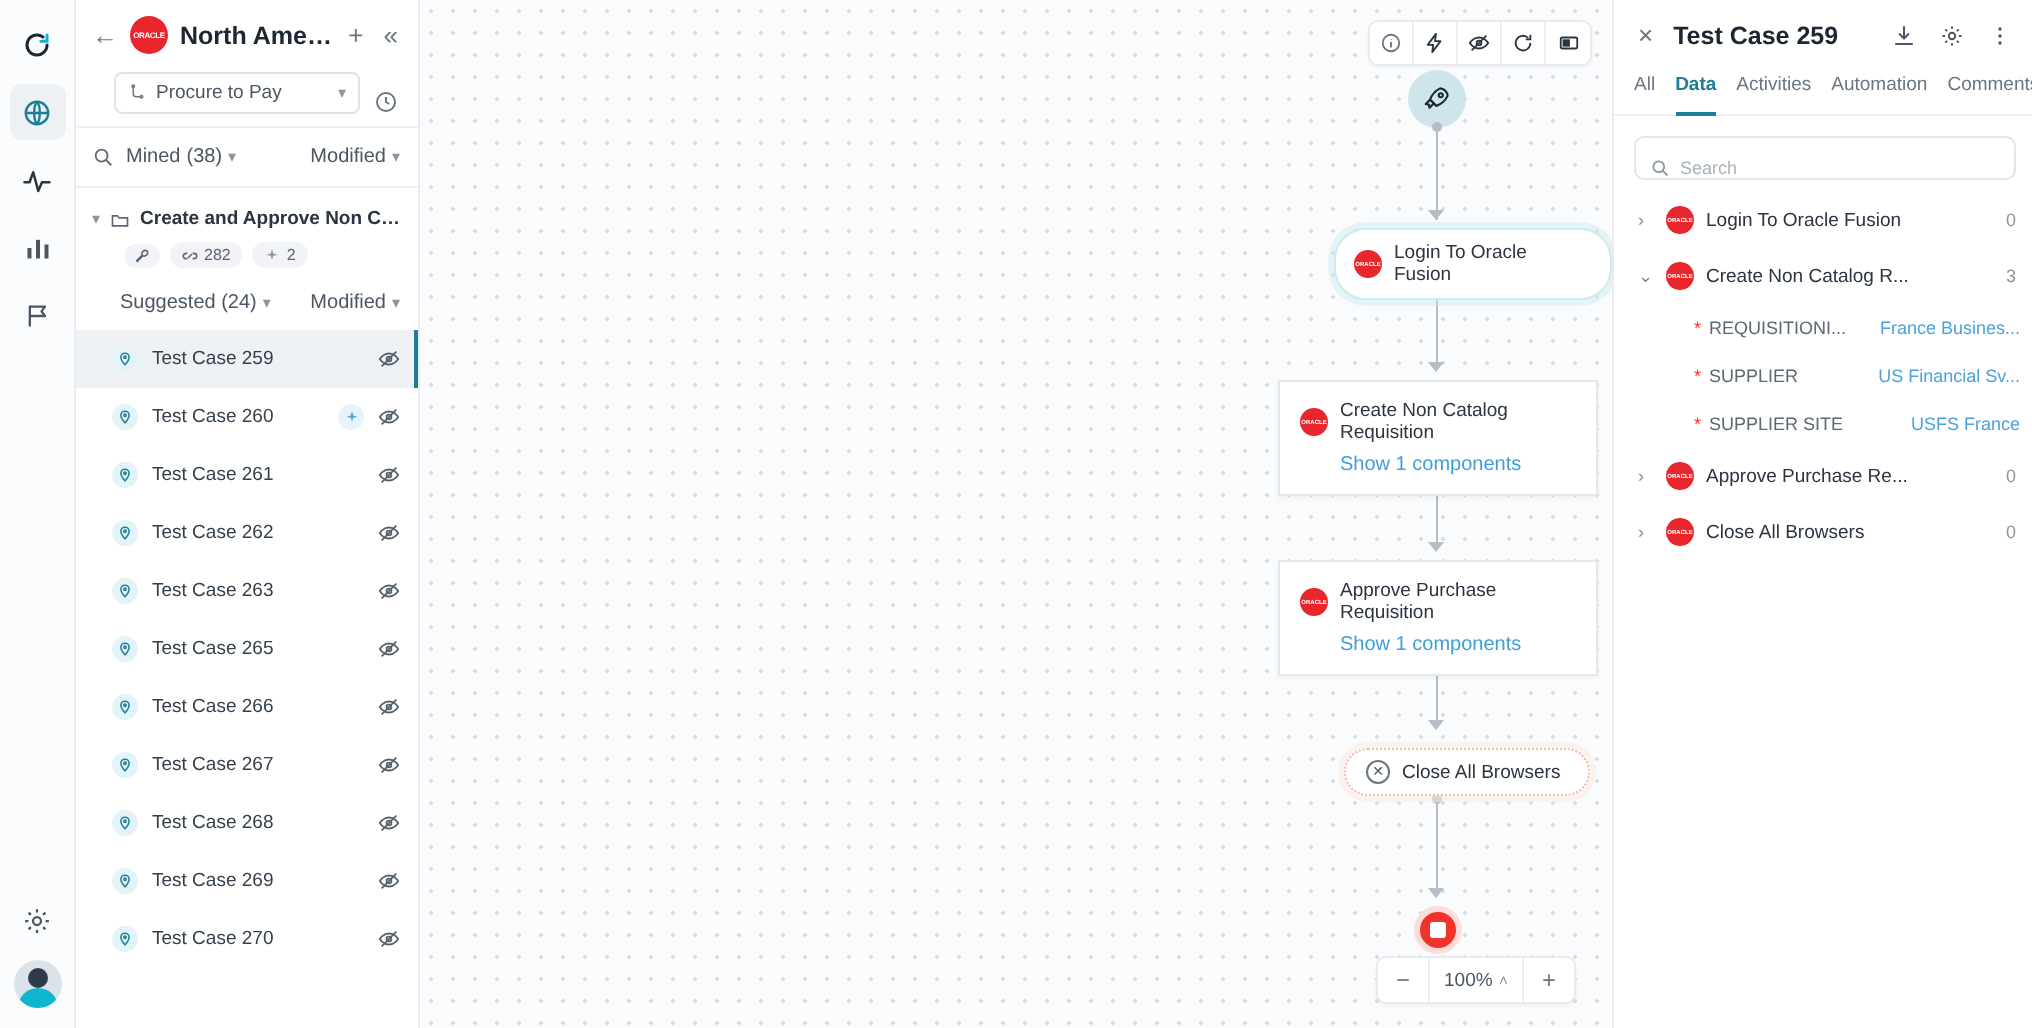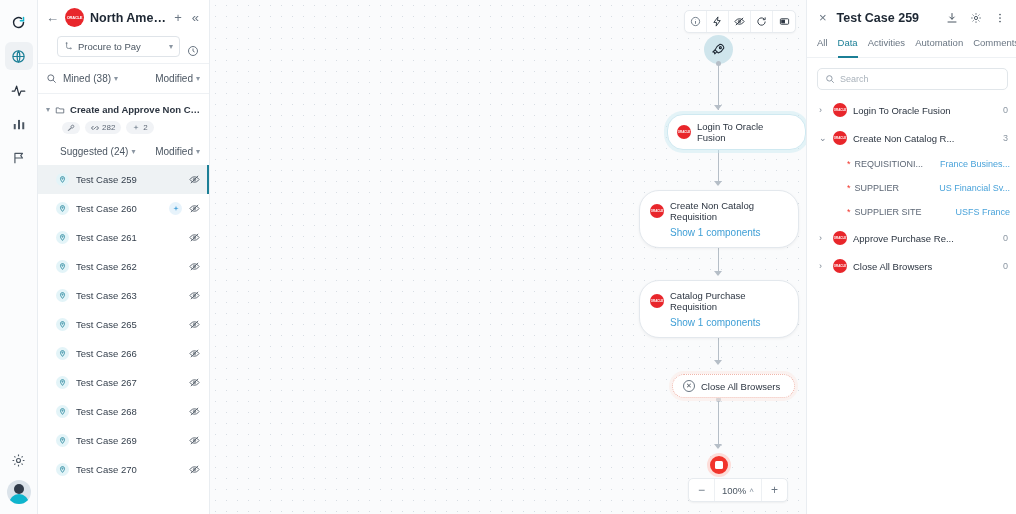--- a/index.html
+++ b/index.html
@@ -170,21 +170,21 @@
     border-top: 5px solid #b5bec7; }
 
   .node-pill {
     position: absolute; display: flex; align-items: center; gap: 6px;
     background: #fff; border: 1px solid #cfe9f1; border-radius: 16px;
     padding: 6px 13px 6px 9px; font-size: 9.5px; color: #2b3440;
     box-shadow: 0 0 0 3px rgba(200,232,241,.45);
   }
   .node-card {
     position: absolute; width: 160px; background: #fff;
-    border: 1px solid #e3e8ed; border-radius: 20px; padding: 9px 10px;
+    border: 1px solid #e3e8ed; border-radius: 0; padding: 9px 10px;
     box-shadow: 0 1px 3px rgba(0,0,0,.05);
   }
   .node-card-head { display: flex; align-items: center; gap: 6px; }
   .node-card-title { font-size: 9.5px; color: #2b3440; }
   .node-sub { font-size: 10px; color: #3f9fd6; margin: 5px 0 0 20px; cursor: pointer; }
   .oracle-dot {
     width: 14px; height: 14px; border-radius: 50%; background: #e8262b; flex: 0 0 14px;
     display: flex; align-items: center; justify-content: center;
     font-size: 3px; color: #fff; font-weight: bold; line-height: 3px; text-align: center;
   }
@@ -203,25 +203,25 @@
     border-left: 1px solid #e9edf1; background: #fff;
     display: flex; flex-direction: column;
   }
   .rp-head { display: flex; align-items: center; gap: 8px; padding: 10px 8px 8px 10px; }
   .rp-title { flex: 1 1 auto; font-size: 12.5px; font-weight: bold; color: #1d2733; }
   .rp-tabs { display: flex; gap: 10px; padding: 0 10px; border-bottom: 1px solid #eef1f4; }
   .rp-tab {
     font-size: 9.5px; color: #6a7683; padding: 4px 0 8px 0; cursor: pointer;
     border-bottom: 2px solid transparent; margin-bottom: -1px;
   }
-  .rp-tab.active { color: #1b7f96; border-bottom-color: #1b7f96; font-weight: normal; }
+  .rp-tab.active { color: #1b7f96; border-bottom-color: #1b7f96; font-weight: bold; }
   .rp-search-wrap { padding: 10px 8px 6px 10px; }
   .rp-search {
     height: 22px; border: 1px solid #e1e6ea; border-radius: 5px;
-    display: flex; align-items: center; gap: 5px; padding: 0 7px;
+    display: flex; align-items: flex-end; gap: 5px; padding: 0 7px;
   }
   .rp-search input {
     border: none; outline: none; flex: 1 1 auto; font-size: 9px;
     color: #4b5662; font-family: "Liberation Sans", sans-serif; background: transparent;
   }
   .rp-search input::placeholder { color: #a9b2bb; }
 
   .tree-row {
     display: flex; align-items: center; gap: 6px; padding: 7px 8px 7px 12px;
     font-size: 9.5px; color: #2b3440; cursor: pointer;
@@ -638,21 +638,21 @@
         <div class="node-card-head">
           <span class="oracle-dot">ORACLE</span>
           <span class="node-card-title">Create Non Catalog Requisition</span>
         </div>
         <div class="node-sub">Show 1 components</div>
       </div>
 
       <div class="node-card" style="left:429px; top:280px;">
         <div class="node-card-head">
           <span class="oracle-dot">ORACLE</span>
-          <span class="node-card-title">Catalog Purchase Requisition</span>
+          <span class="node-card-title">Approve Purchase Requisition</span>
         </div>
         <div class="node-sub">Show 1 components</div>
       </div>
 
       <div class="node-close" style="left:462px; top:374px;">
         <span class="close-ico">✕</span>
         <span>Close All Browsers</span>
       </div>
 
       <div class="node-end">

